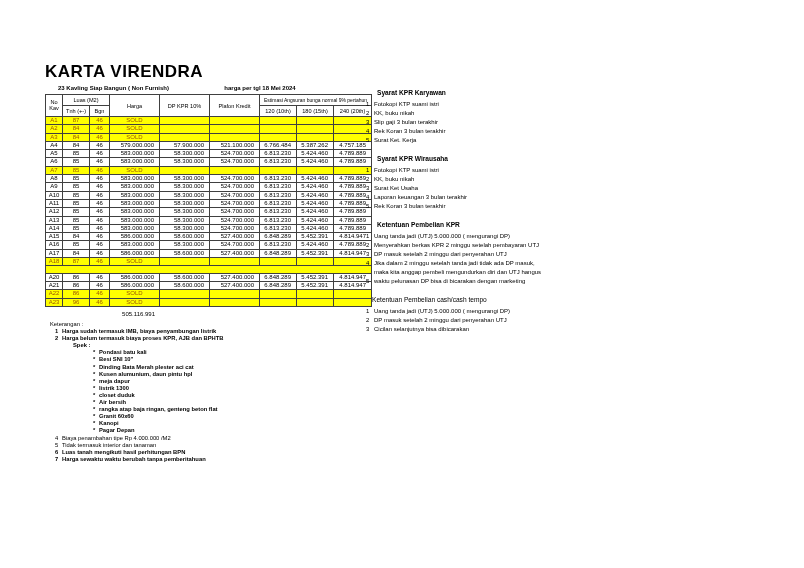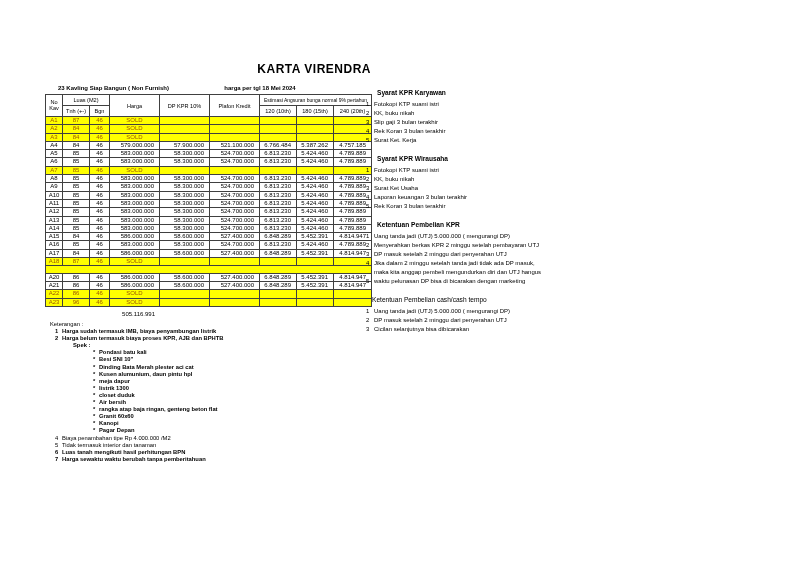--- a/index.html
+++ b/index.html
@@ -1,20 +1,20 @@
 <!DOCTYPE html>
 <html style="--hl: #FFFF00; --soldc: #9C5700; --bdr: #404040;"><head>
 <meta charset="utf-8">
 <style>
   *{box-sizing:border-box;margin:0;padding:0}
   html,body{width:804px;height:568px}
   body{background:#fff;font-family:"Liberation Sans",sans-serif;color:#000;position:relative;overflow:hidden}
   .page{position:absolute;inset:0;background:#fff}
 
-  .title{position:absolute;left:45px;top:62px;width:326px;text-align:right;font-size:12px;font-weight:bold;letter-spacing:.5px}
+  .title{position:absolute;left:45px;top:62px;width:326px;text-align:left;font-size:17px;font-weight:bold;letter-spacing:.5px}
   .cap-l{position:absolute;left:58px;top:85px;font-size:6px;font-weight:bold;white-space:nowrap}
   .cap-r{position:absolute;left:205px;top:85px;width:110px;text-align:center;font-size:6px;font-weight:bold;white-space:nowrap}
 
   table{position:absolute;left:45px;top:94px;border-collapse:collapse;table-layout:fixed;width:326px}
   th,td{border:1px solid var(--bdr,#404040);font-size:6px;font-weight:normal;height:7.3px;line-height:7.3px;padding:0 2px;overflow:hidden;white-space:nowrap}
   thead th{text-align:center;height:11px;line-height:10px;font-size:5.6px}
   th.two{white-space:pre-line;line-height:5.6px;padding-top:1px}
   th.est{font-size:5px}
   td.ac{text-align:center}
   td.ar{text-align:right;padding-right:5px}

